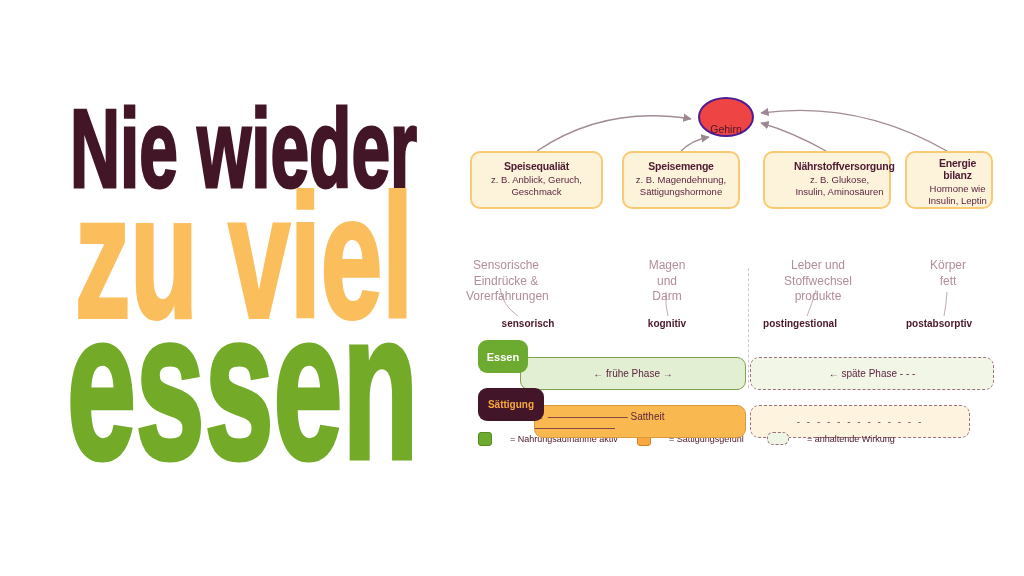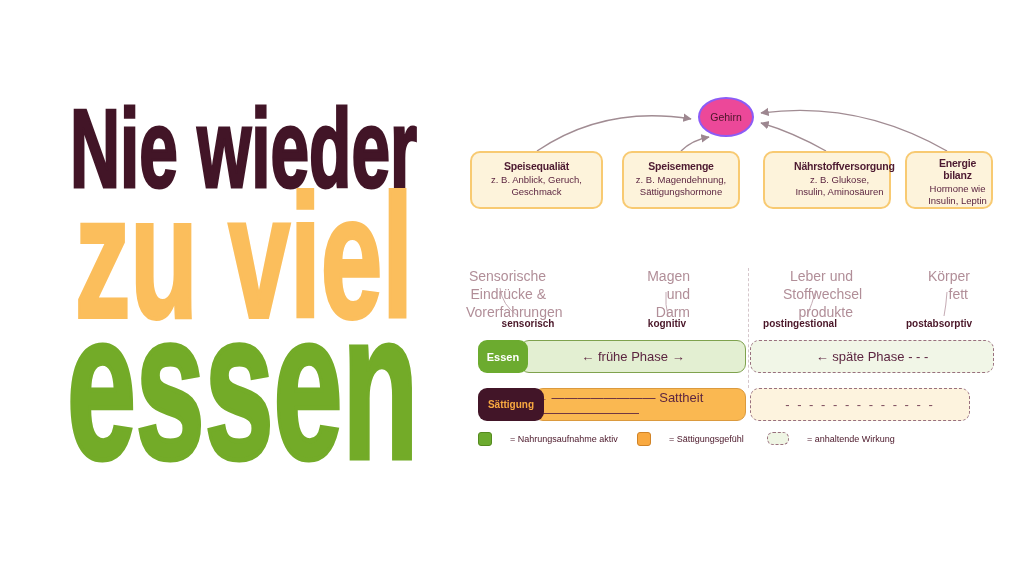--- a/index.html
+++ b/index.html
@@ -7,46 +7,46 @@
   .slide { position:relative; width:1024px; height:576px; background:#ffffff; overflow:hidden; }
 
   
   .title-svg { position:absolute; left:0; top:0; }
 
   
   .panel { position:absolute; left:460px; top:80px; width:564px; height:390px; }
   .connectors { position:absolute; left:0; top:0; width:564px; height:390px; pointer-events:none; }
 
   .brain { position:absolute; left:238px; top:17px; width:56px; height:40px;
-           background:#ec4899; border:2px solid #8b5cf6; border-radius:50%;
-           display:flex; align-items:center; justify-content:center;
+           background:#ef4444; border:2px solid #4c1d95; border-radius:50%;
+           display:flex; align-items:flex-end; justify-content:center;
            font-size:10.5px; color:#4A1628; }
 
   .node { position:absolute; top:71px; height:58px; background:#FDF3DB;
           border:2px solid #F8CA72; border-radius:10px; text-align:center;
           padding:7px 4px 4px 4px; }
   .node-title { font-size:10.5px; font-weight:bold; color:#4D1A31; letter-spacing:-0.2px; line-height:1.15; }
   .node-detail { font-size:9.5px; color:#5C2540; line-height:1.25; margin-top:2px; }
   .node.n4 { padding-top:4px;padding-left:21px; }
 
-  .source-label { position:absolute; top:187px; font-size:14px; color:#B18E98;
-                  text-align:right; line-height:1.3; }
+  .source-label { position:absolute; top:178px; font-size:12px; color:#B18E98;
+                  text-align:center; line-height:1.3; }
   .phase-label { position:absolute; top:238px; width:120px; font-size:10px; font-weight:600;
                  color:#4A1628; text-align:center; }
 
   .vdash { position:absolute; left:288px; top:188px; height:120px; width:0;
            border-left:1px dashed #D5C6CB; }
 
   .row-label { position:absolute; height:33px; border-radius:9px; display:flex;
                align-items:center; justify-content:center; font-weight:bold; z-index:2; }
   .row-label.essen { left:18px; top:260px; width:50px; background:#6CAB2F; color:#ffffff; font-size:11px; }
   .row-label.saett { left:18px; top:308px; width:66px; background:#421528; color:#F9A940; font-size:10px; }
 
   .bar { position:absolute; height:33px; display:flex; align-items:center; justify-content:center;
-         font-size:13px; color:#5C2540; }
+         font-size:10px; color:#5C2540;margin-top:17px; }
   .bar.solid-green { left:60px; top:260px; width:226px; background:#E3EFD2;
                      border:1.5px solid #7FA24E; border-radius:9px; z-index:1; }
   .bar.dashed-green { left:290px; top:260px; width:244px; background:#F1F6E7;
                       border:1.5px dashed #99707E; border-radius:9px; }
   .bar.solid-orange { left:74px; top:308px; width:212px; background:#FAB851;
                       border:1.5px solid #DB9A3E; border-radius:9px; z-index:1; }
   .bar.dashed-cream { left:290px; top:308px; width:220px; background:#FDF3DE;
                       border:1.5px dashed #99707E; border-radius:9px;
                       color:#7C4A5C; letter-spacing:2px; }
 

